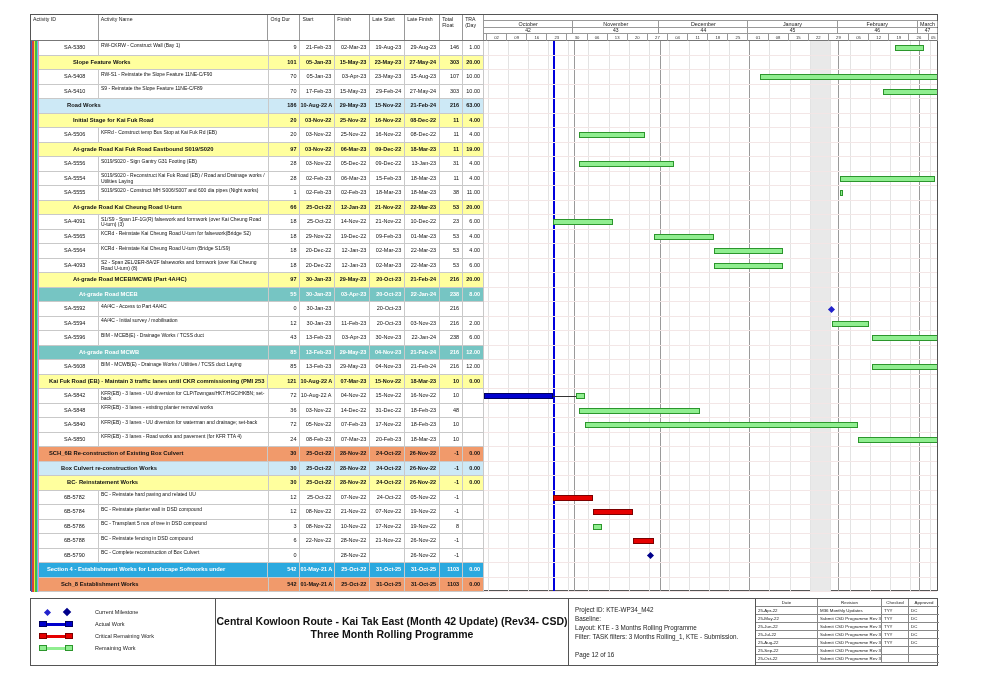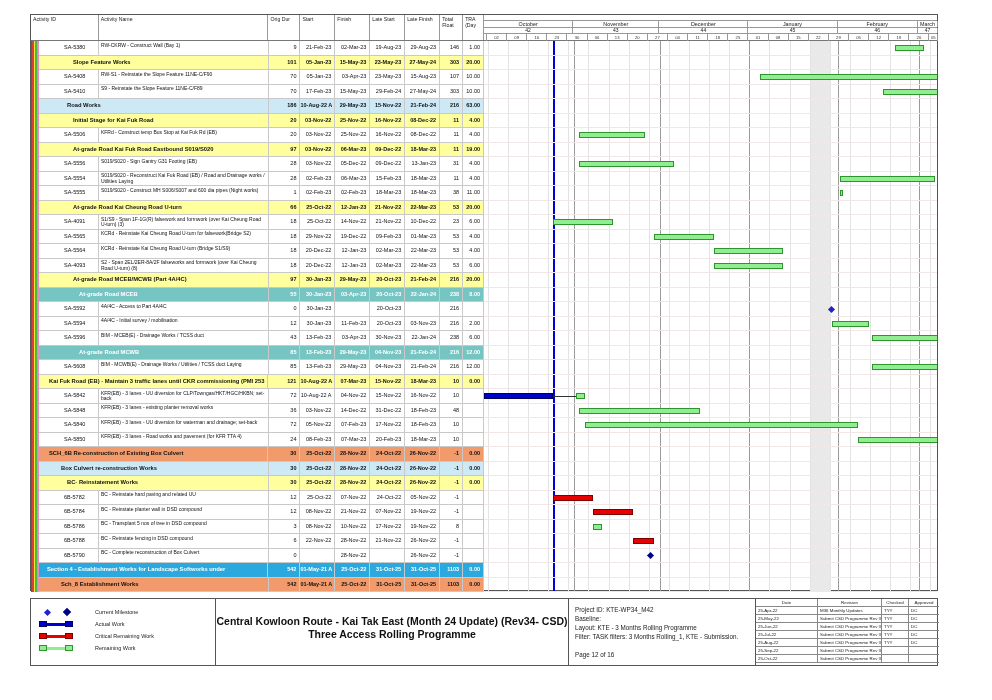--- a/index.html
+++ b/index.html
@@ -699,22 +699,22 @@
     <div class="lg-item green">
       <span class="lg-icon">
         <span class="sq"></span>
           <span class="ln"></span>
           <span class="sq"></span>
       </span>
       <span class="lg-label">Remaining Work</span>
     </div>
   </div>
   <div class="bbox titlebox">
-    <div class="t1">Central Kowloon Route - Kai Tak East (Month 24 Update) (Rev34- CSD)</div>
-    <div class="t2">Three Access Rolling Programme</div>
+    <div class="t1">Central Kowloon Route - Kai Tak East (Month 42 Update) (Rev34- CSD)</div>
+    <div class="t2">Three Month Rolling Programme</div>
   </div>
   <div class="bbox infobox">
     <div>Project ID: KTE-WP34_M42</div>
     <div>Baseline:</div>
     <div>Layout: KTE - 3 Months Rolling Programme</div>
     <div>Filter: TASK filters: 3 Months Rolling_1, KTE - Submission.</div>
     <div class="info-page">Page 12 of 16</div>
   </div>
   <div class="bbox revbox" id="revbox">
       <div class="revrow revhead">

